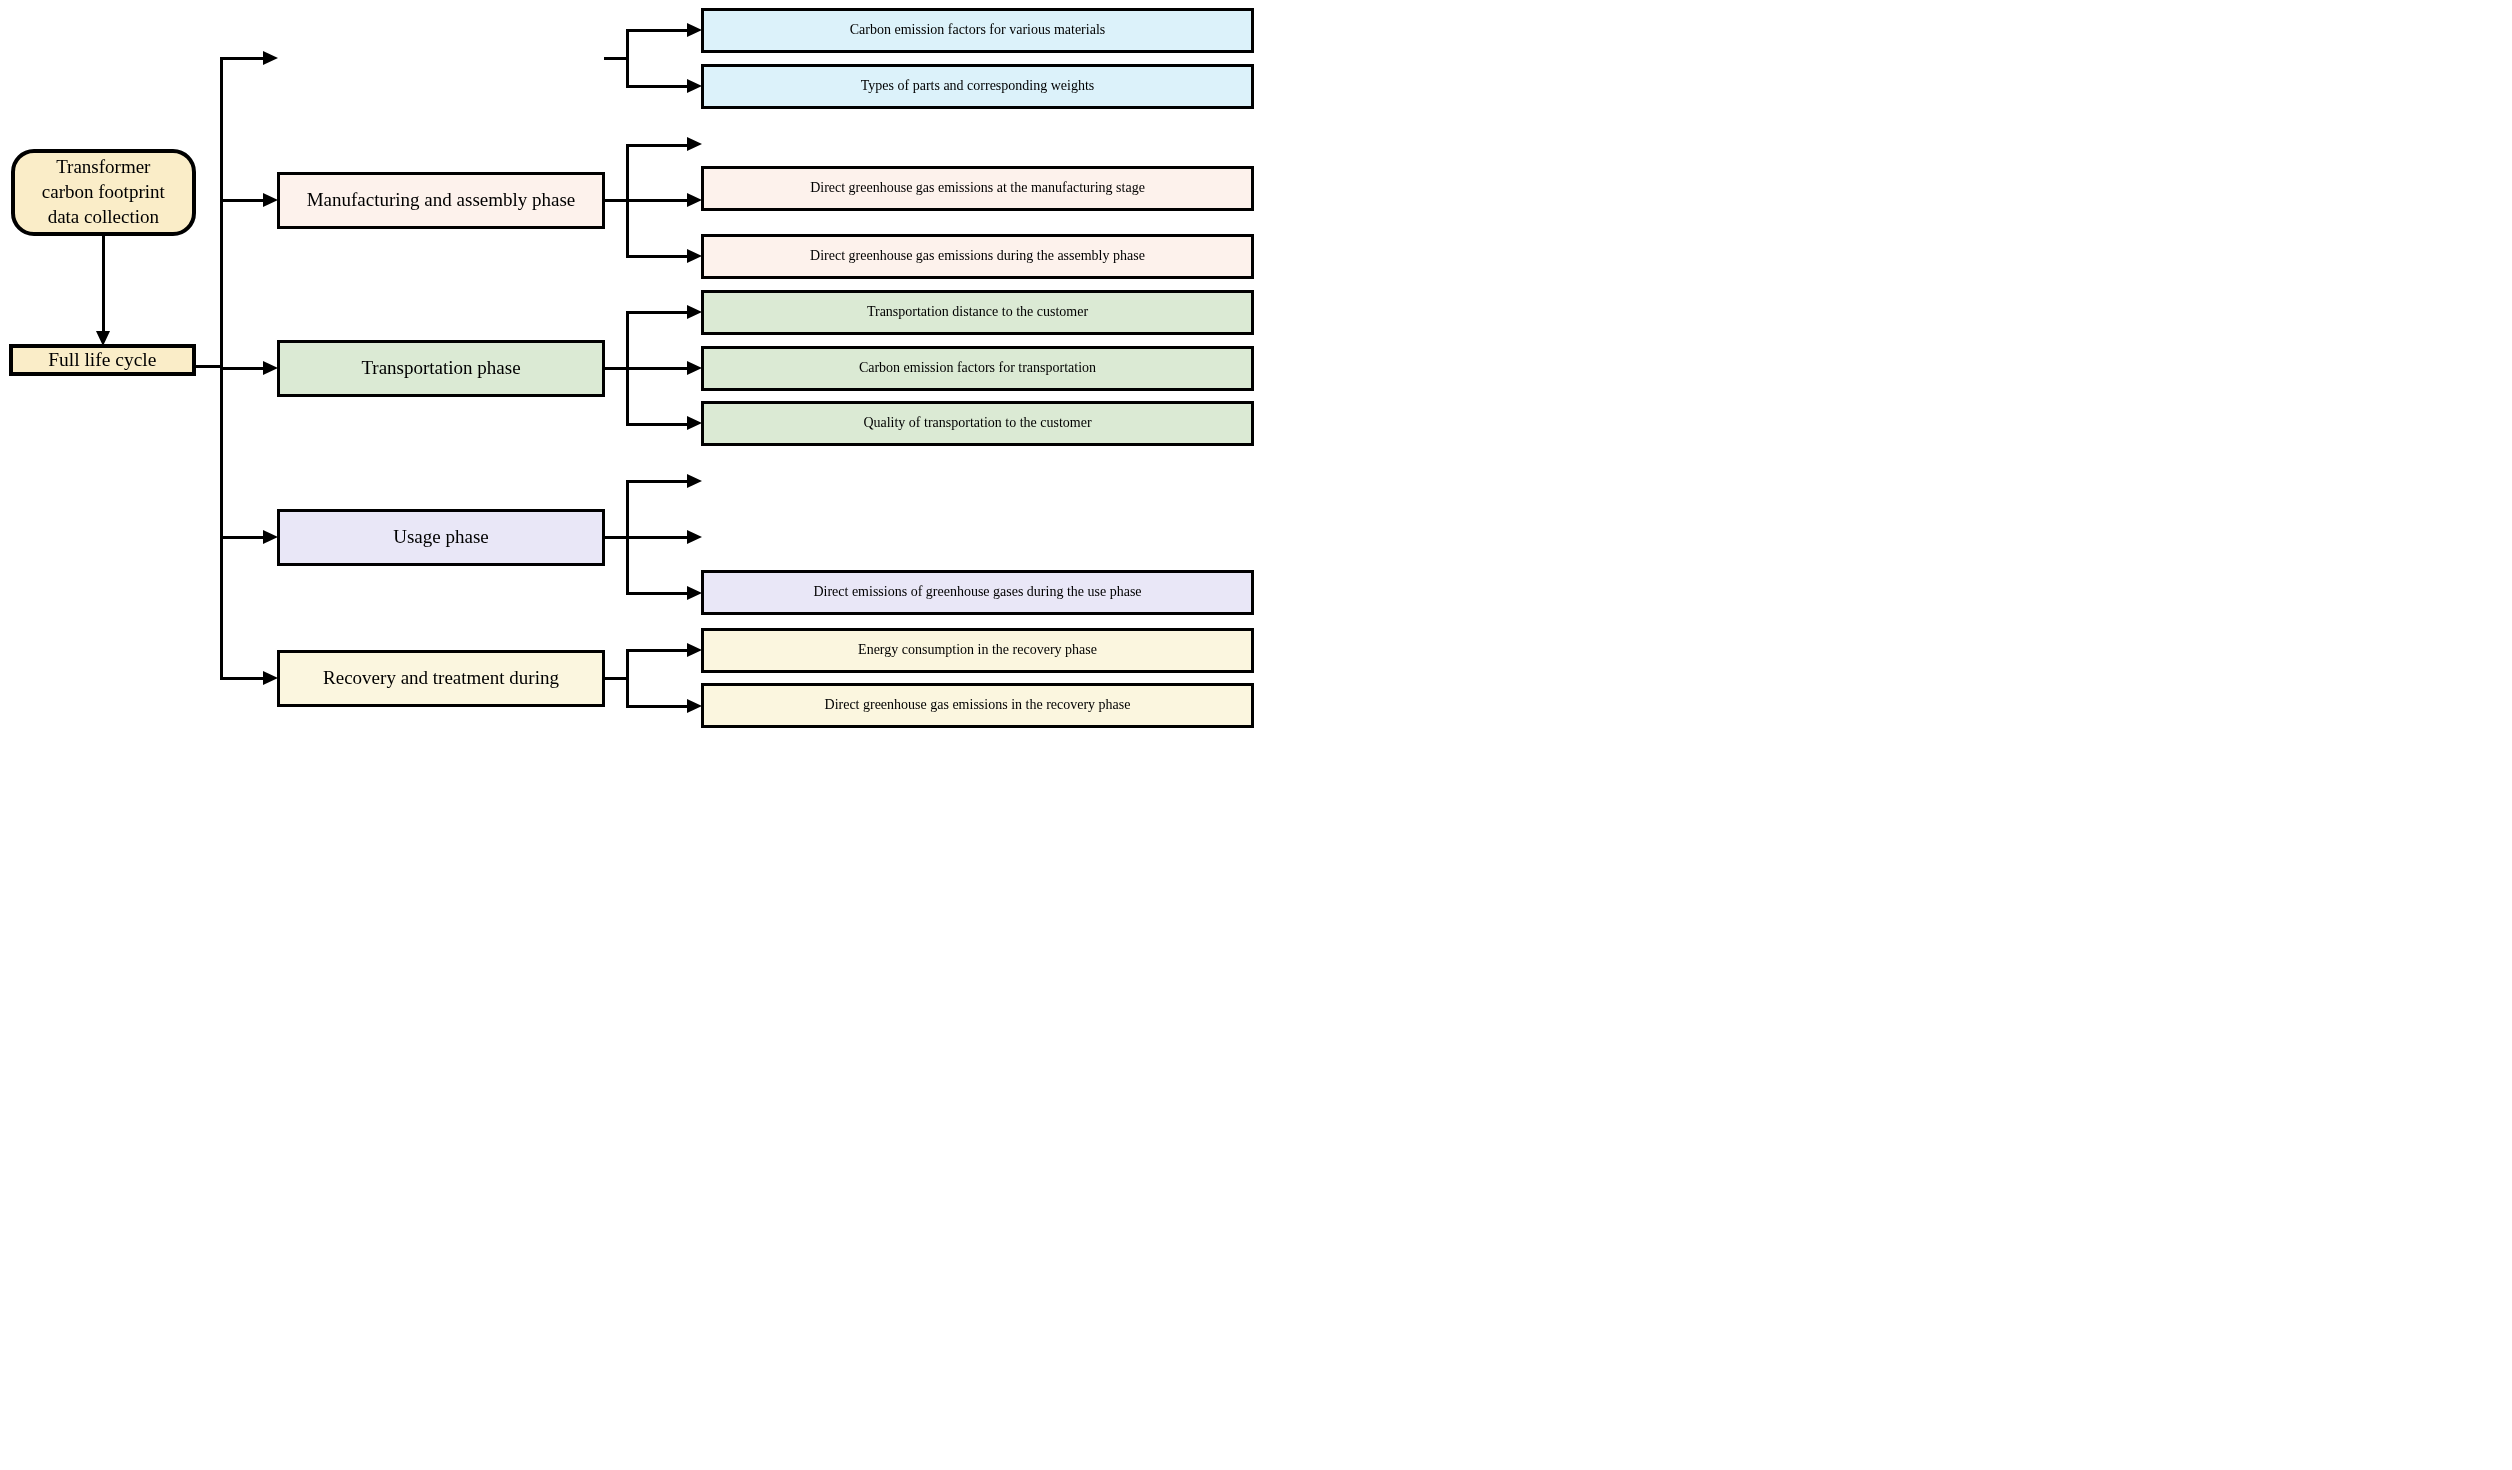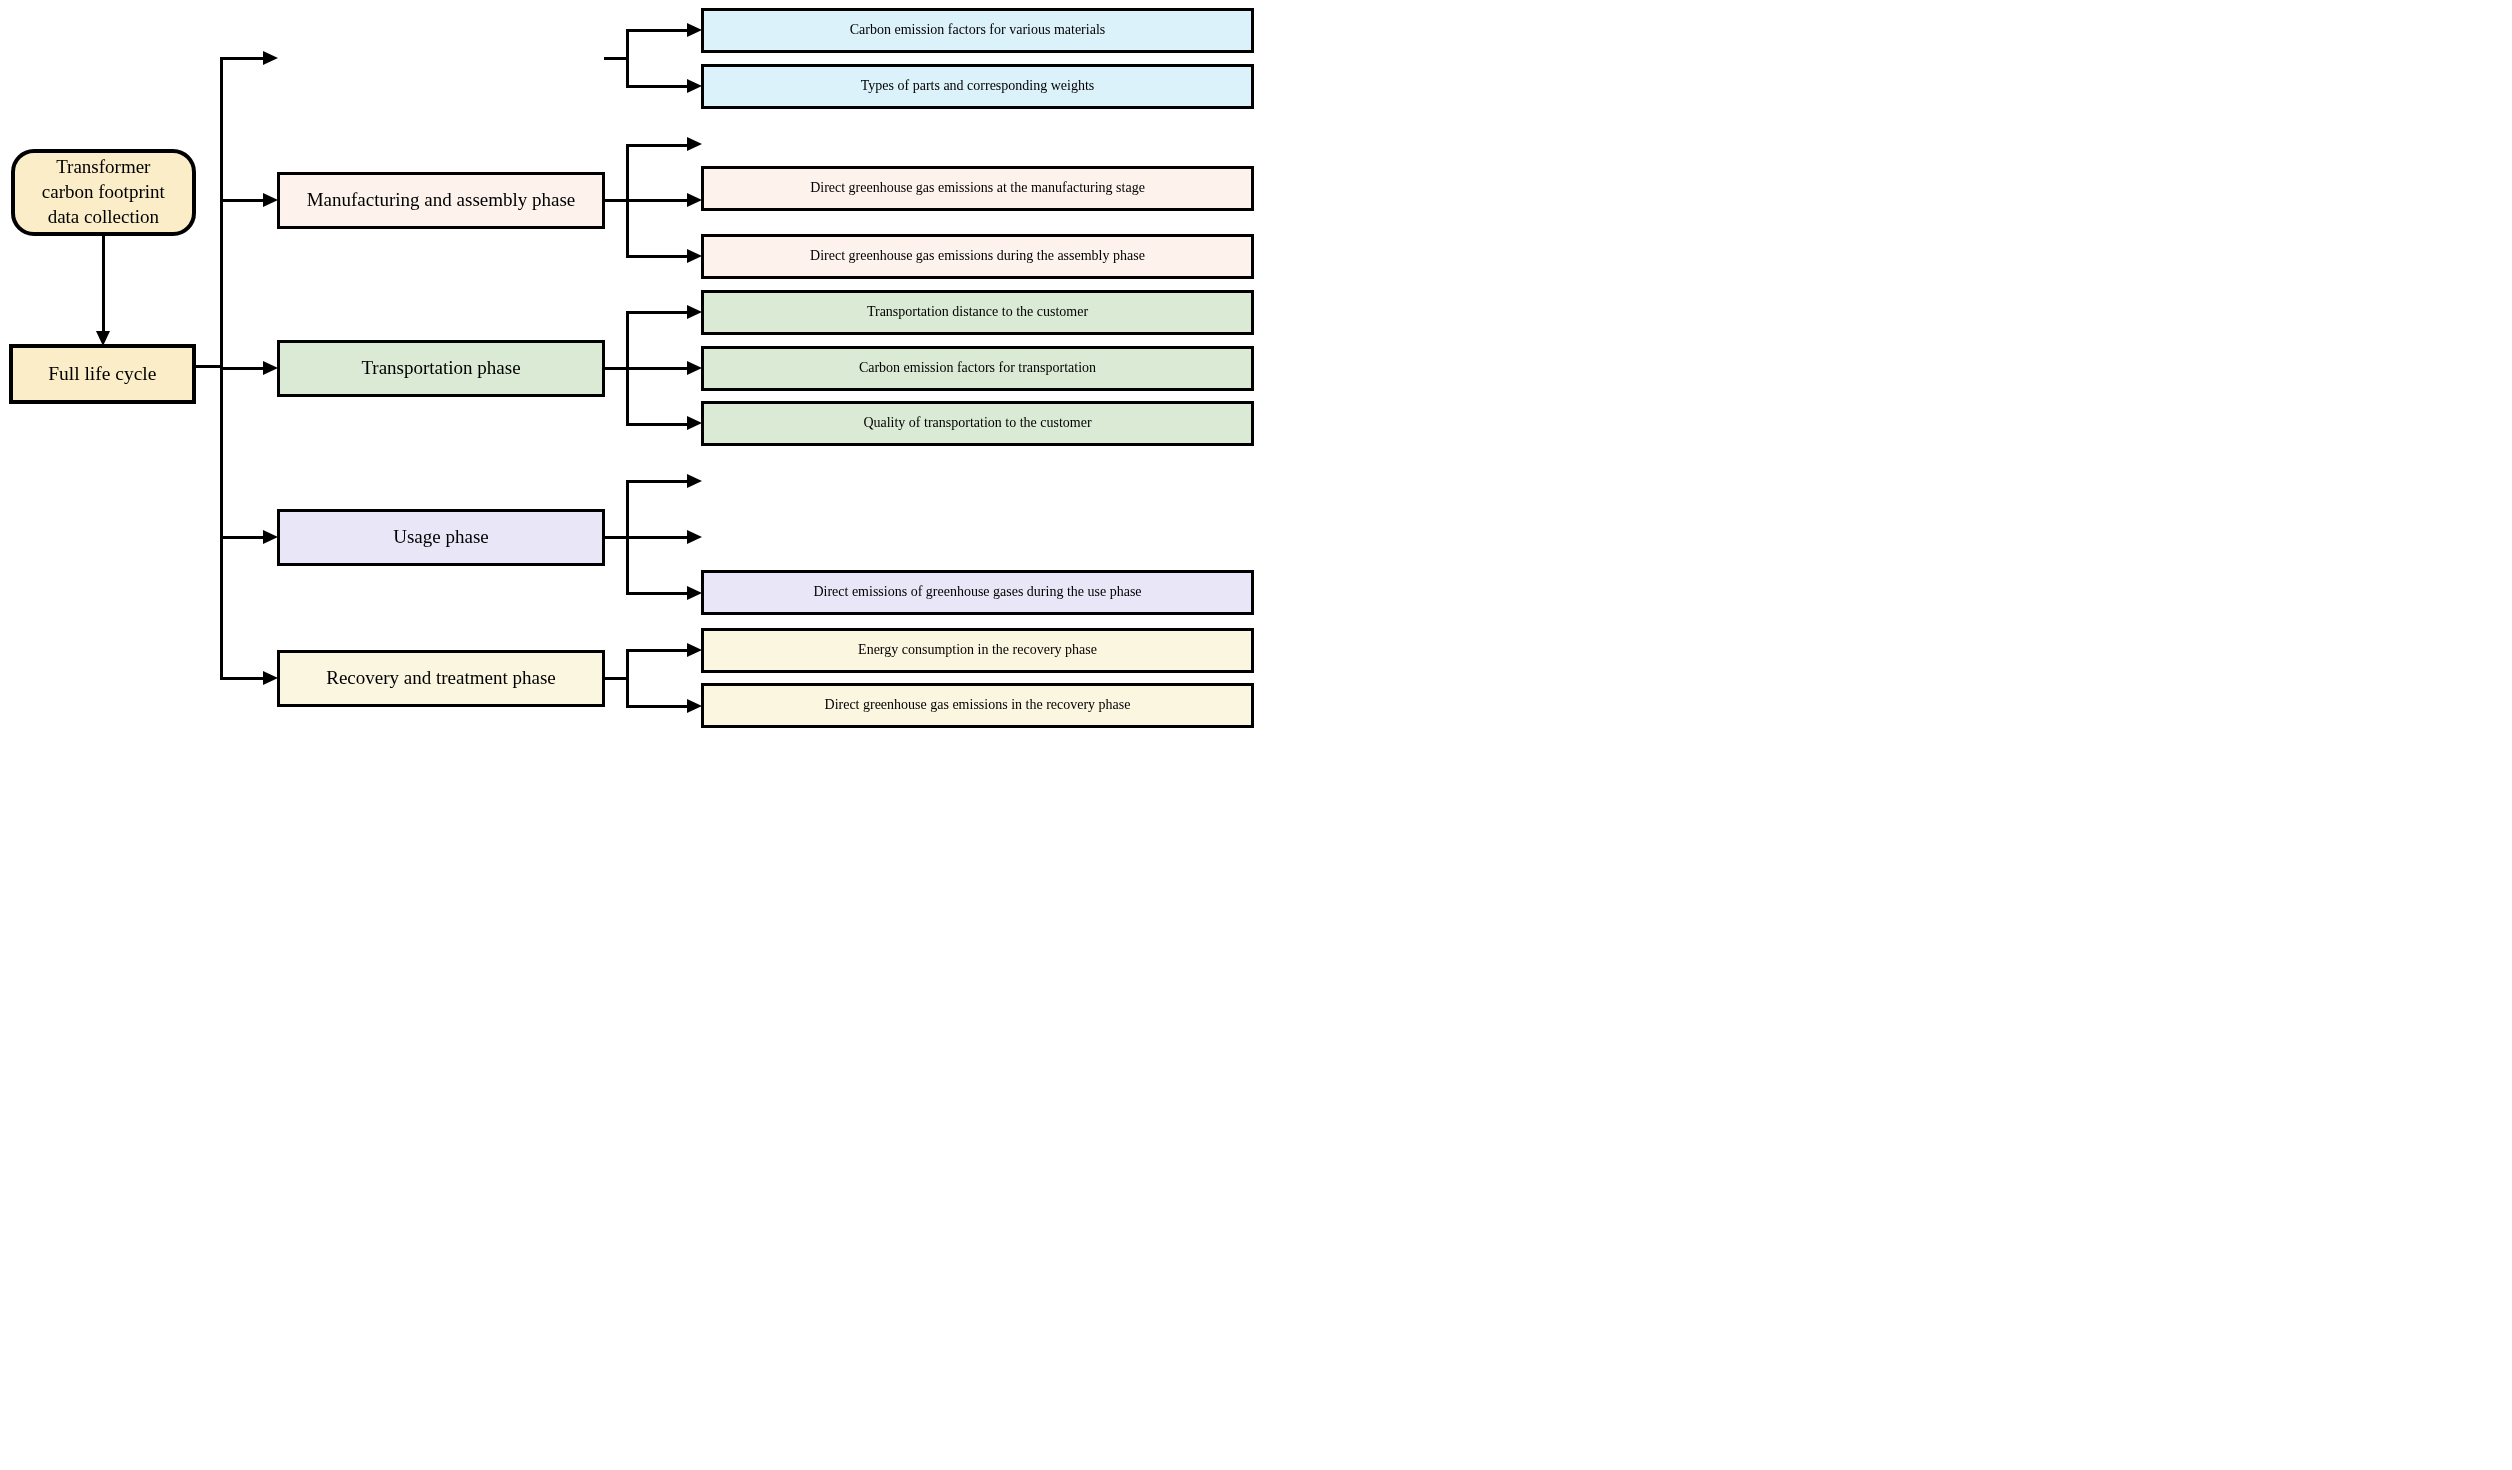--- a/index.html
+++ b/index.html
@@ -41,21 +41,21 @@
     border-top: 15px solid #000000;
   }
 </style>
 </head>
 <body>
 
 <div id="canvas" style="background: rgb(255, 255, 255);">
     <div class="node root" style="left: 10.8px; top: 149px; width: 185px; height: 87px; background: rgb(250, 237, 200); border-radius: 23px;">
       <span class="lbl root-lbl">Transformer carbon footprint data collection</span>
     </div>
-    <div class="node root" style="left: 8.8px; top: 344px; width: 187px; height: 60px; background: rgb(250, 237, 200);">
+    <div class="node root" style="left: 8.8px; top: 344px; width: 187px; height: 32px; background: rgb(250, 237, 200);">
       <span class="lbl flc-lbl">Full life cycle</span>
     </div>
     <div class="vline" style="left: 102px; top: 235px; width: 2.7px; height: 98px; background: rgb(0, 0, 0);"></div>
     <div class="arrow-down" style="left: 96px; top: 331px; border-top-color: rgb(0, 0, 0);"></div>
     <div class="hline" style="left: 194px; top: 365px; width: 29px; height: 2.7px; background: rgb(0, 0, 0);"></div>
     <div class="vline" style="left: 220px; top: 57px; width: 2.7px; height: 623px; background: rgb(0, 0, 0);"></div>
     <div class="hline" style="left: 220px; top: 57px; width: 44px; height: 2.7px; background: rgb(0, 0, 0);"></div>
     <div class="arrow-right" style="left: 263px; top: 51px; border-left-color: rgb(0, 0, 0);"></div>
     <div class="hline" style="left: 604px; top: 57px; width: 25px; height: 2.7px; background: rgb(0, 0, 0);"></div>
     <div class="vline" style="left: 626px; top: 29px; width: 2.7px; height: 58px; background: rgb(0, 0, 0);"></div>
@@ -120,21 +120,21 @@
     <div class="hline" style="left: 626px; top: 480px; width: 62px; height: 2.7px; background: rgb(0, 0, 0);"></div>
     <div class="arrow-right" style="left: 687px; top: 474px; border-left-color: rgb(0, 0, 0);"></div>
     <div class="hline" style="left: 626px; top: 536px; width: 62px; height: 2.7px; background: rgb(0, 0, 0);"></div>
     <div class="arrow-right" style="left: 687px; top: 530px; border-left-color: rgb(0, 0, 0);"></div>
     <div class="node leaf" style="left: 701px; top: 570px; width: 553px; height: 45px; background: rgb(233, 231, 247);">
       <span class="lbl leaf-lbl">Direct emissions of greenhouse gases during the use phase</span>
     </div>
     <div class="hline" style="left: 626px; top: 592px; width: 62px; height: 2.7px; background: rgb(0, 0, 0);"></div>
     <div class="arrow-right" style="left: 687px; top: 586px; border-left-color: rgb(0, 0, 0);"></div>
     <div class="node phase" style="left: 277px; top: 650px; width: 328px; height: 57px; background: rgb(251, 246, 223);">
-      <span class="lbl phase-lbl">Recovery and treatment phase</span>
+      <span class="lbl phase-lbl">Recovery and treatment during</span>
     </div>
     <div class="hline" style="left: 220px; top: 677px; width: 44px; height: 2.7px; background: rgb(0, 0, 0);"></div>
     <div class="arrow-right" style="left: 263px; top: 671px; border-left-color: rgb(0, 0, 0);"></div>
     <div class="hline" style="left: 604px; top: 677px; width: 25px; height: 2.7px; background: rgb(0, 0, 0);"></div>
     <div class="vline" style="left: 626px; top: 649px; width: 2.7px; height: 58px; background: rgb(0, 0, 0);"></div>
     <div class="node leaf" style="left: 701px; top: 628px; width: 553px; height: 45px; background: rgb(251, 246, 223);">
       <span class="lbl leaf-lbl">Energy consumption in the recovery phase</span>
     </div>
     <div class="hline" style="left: 626px; top: 649px; width: 62px; height: 2.7px; background: rgb(0, 0, 0);"></div>
     <div class="arrow-right" style="left: 687px; top: 643px; border-left-color: rgb(0, 0, 0);"></div>

